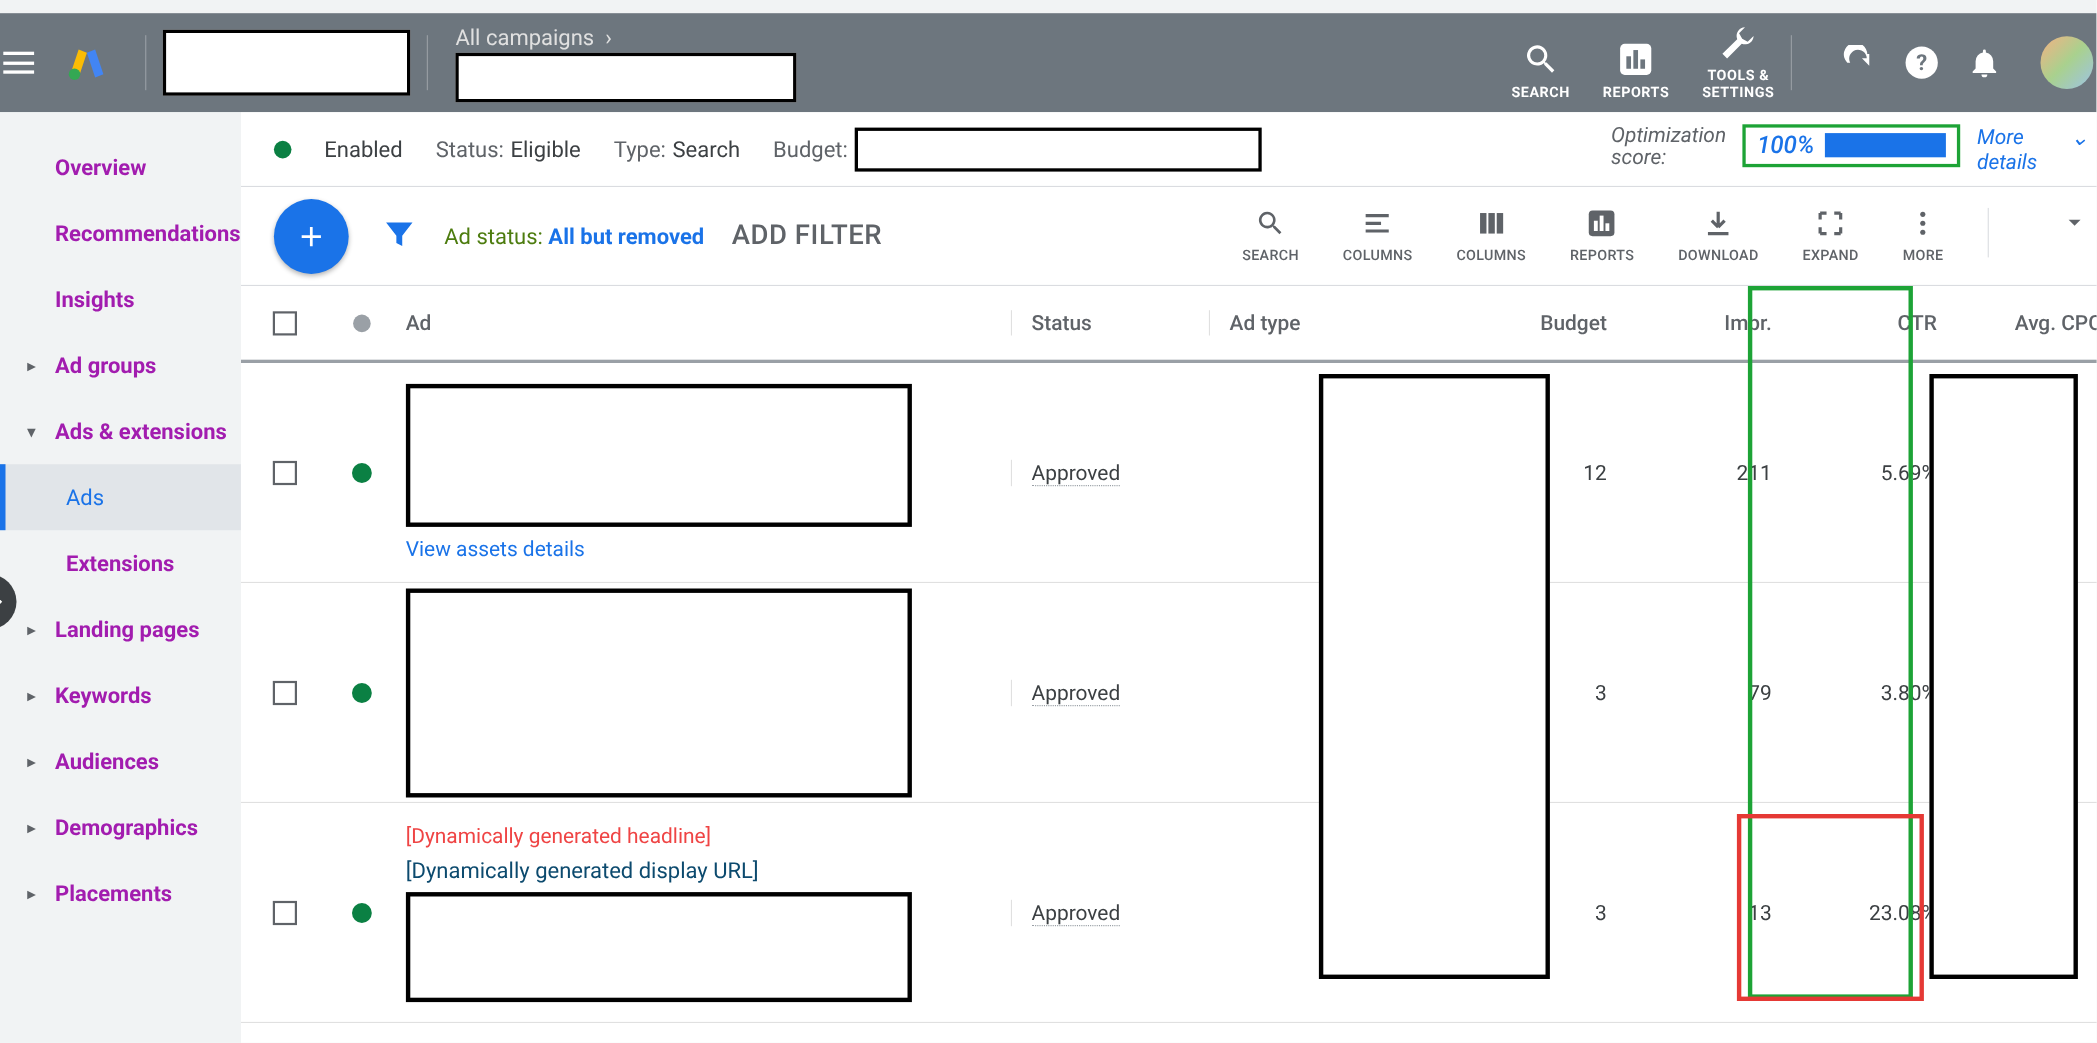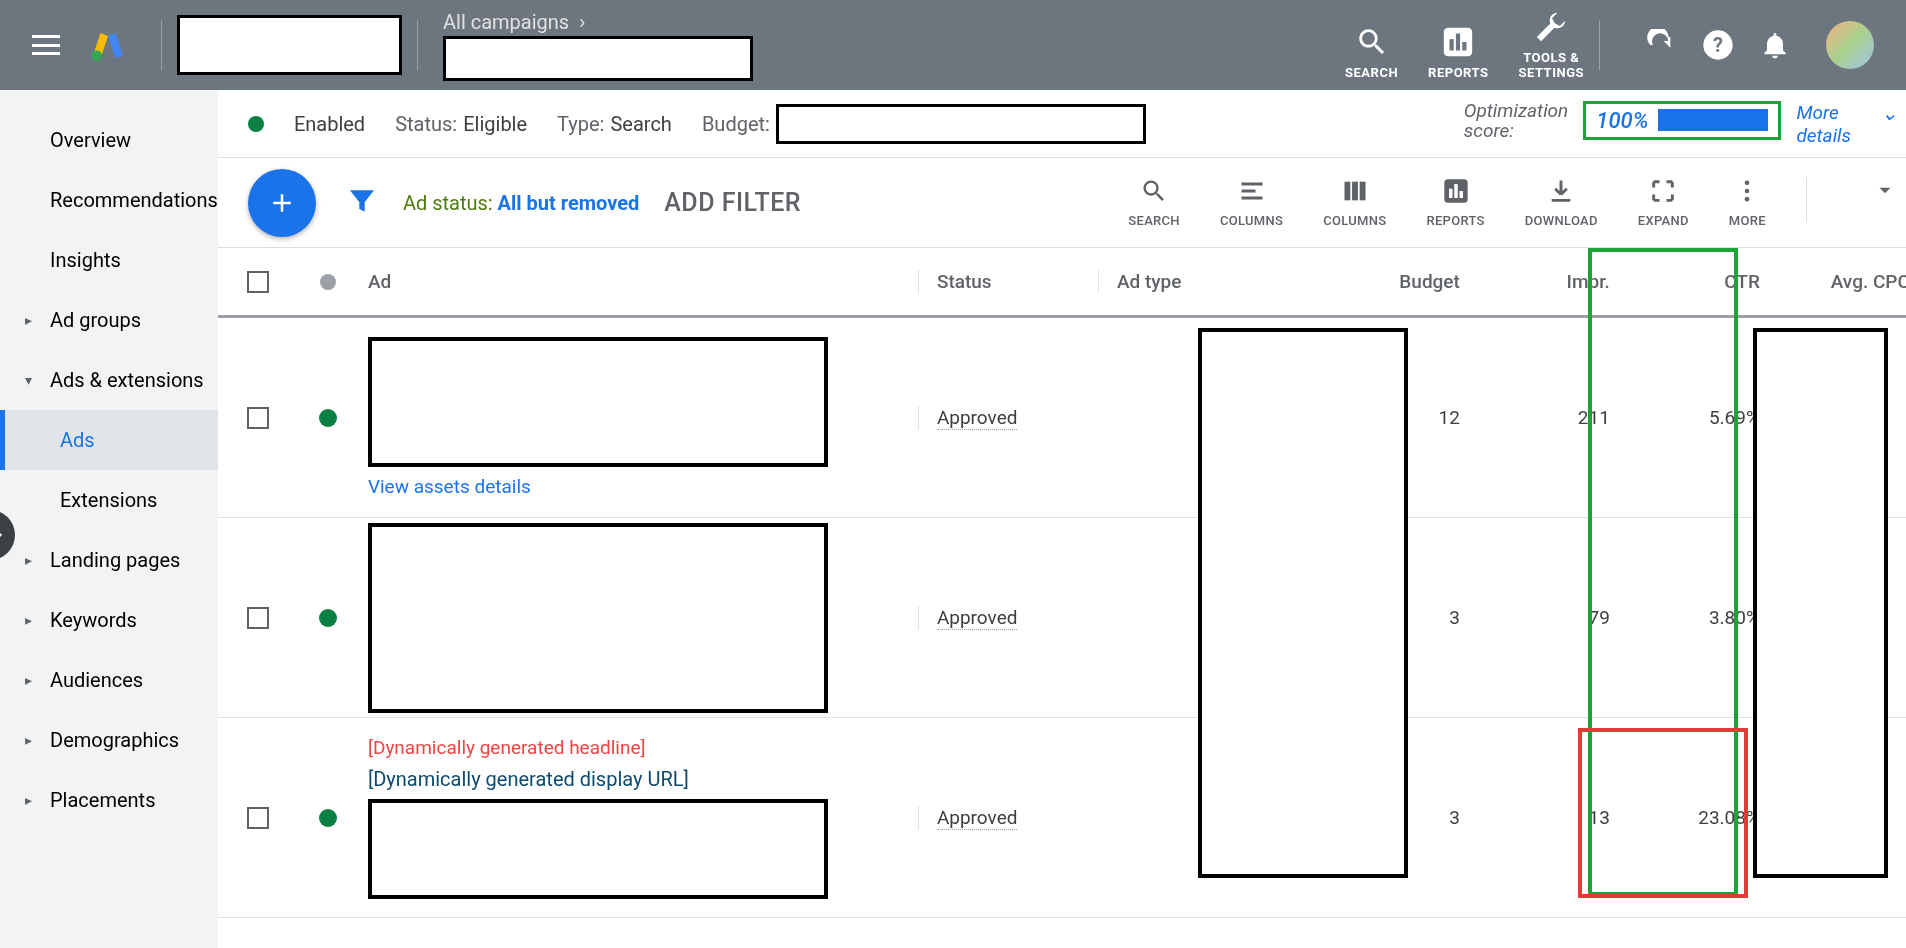--- a/index.html
+++ b/index.html
@@ -1,19 +1,19 @@
 <!DOCTYPE html>
 <html><head>
 <meta charset="utf-8">
 <style>
 * { margin:0; padding:0; box-sizing:border-box; font-family:Roboto,Arial,sans-serif; }
 body { background:#f1f3f4; width:1906px; height:948px; overflow:hidden; }
 
 
-.topbar { height:90px; background:#6d767e; display:flex; align-items:center; padding:0 32px; color:#fff; }
+.topbar { height:90px; background:#6d767e; display:flex; align-items:center; padding:0 3px; color:#fff;margin-top:12px; }
 .hamburger { width:28px; height:20px; display:flex; flex-direction:column; justify-content:space-between; cursor:pointer; margin-right:30px; }
 .hamburger span { height:3px; background:#fff; }
 .logo { width:36px; height:36px; margin-right:20px; }
 .divider-v { width:1px; height:50px; background:#9aa0a6; margin:0 15px; }
 .redact { background:#fff; border:3px solid #000; }
 .redact.r1 { width:225px; height:60px; }
 .breadcrumb-area { display:flex; flex-direction:column; margin-left:10px; }
 .breadcrumb-top { display:flex; align-items:center; font-size:20px; color:#e0e0e0; }
 .breadcrumb-top .chev { margin-left:10px; }
 .redact.r2 { width:310px; height:45px; margin-top:2px; }
@@ -26,21 +26,21 @@
 .top-simple svg { width:32px; height:32px; fill:#fff; cursor:pointer; }
 .avatar { width:48px; height:48px; border-radius:50%; background:linear-gradient(135deg,#f4b183,#a9d18e,#9dc3e6); margin-left:10px; cursor:pointer; }
 
 
 .shell { display:flex; height:calc(100% - 90px); }
 
 
 .sidebar { width:290px; background:#f1f3f4; padding-top:20px; position:relative; }
 .side-handle { position:absolute; left:-15px; top:420px; width:30px; height:50px; background:#3c4043; border-radius:0 25px 25px 0; display:flex; align-items:center; justify-content:center; }
 .side-handle svg { fill:#fff; width:16px; height:16px; }
-.side-item { height:60px; display:flex; align-items:center; padding-left:50px; font-size:20px; color:#000000; cursor:pointer; position:relative; }
+.side-item { height:60px; display:flex; align-items:center; padding-left:50px; font-size:20px; color:#a21caf; cursor:pointer; position:relative;font-weight:bold; }
 .side-item.expandable::before { content:'▸'; position:absolute; left:25px; font-size:14px; color:#5f6368; }
 .side-item.expanded::before { content:'▾'; }
 .side-item.sub { padding-left:55px; border-left:5px solid transparent; }
 .side-item.active { background:#e1e5e9; color:#1a73e8; border-left:5px solid #1a73e8; font-weight:400; }
 
 
 .content { flex:1; background:#fff; display:flex; flex-direction:column; }
 
 
 .summary { height:68px; display:flex; align-items:center; padding:0 30px; border-bottom:1px solid #dadce0; font-size:20px; color:#3c4043; gap:30px; }

